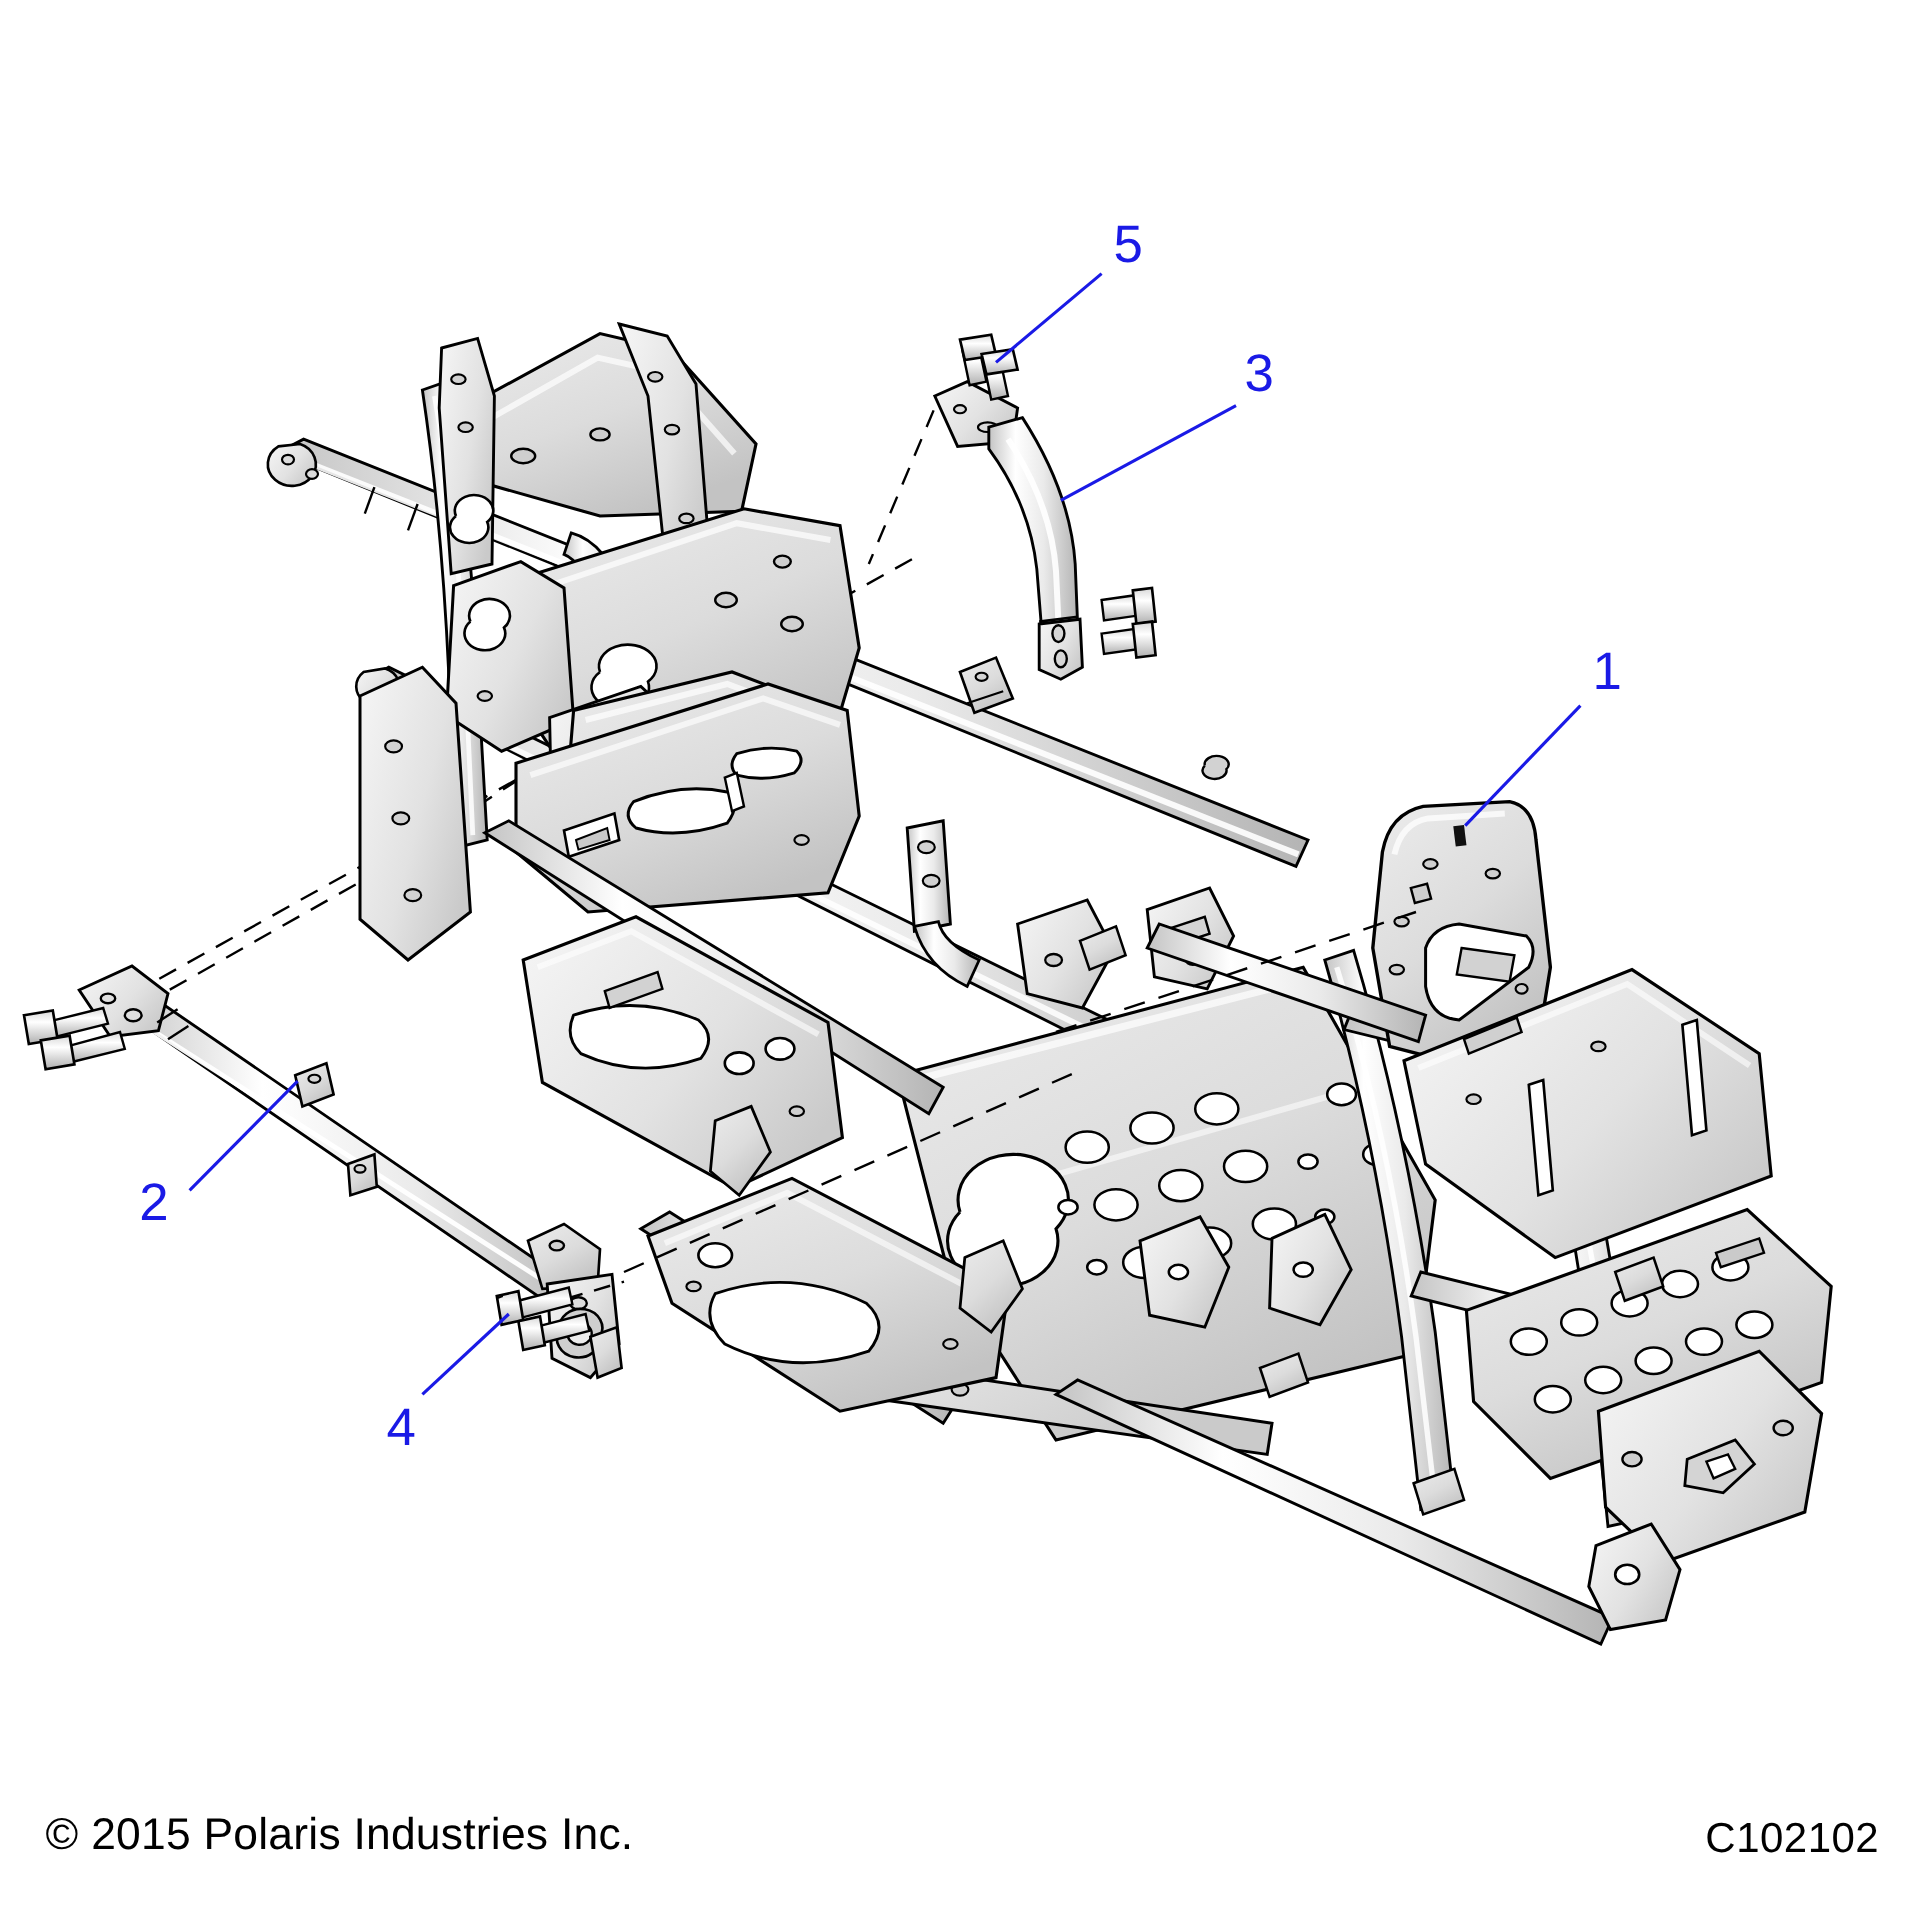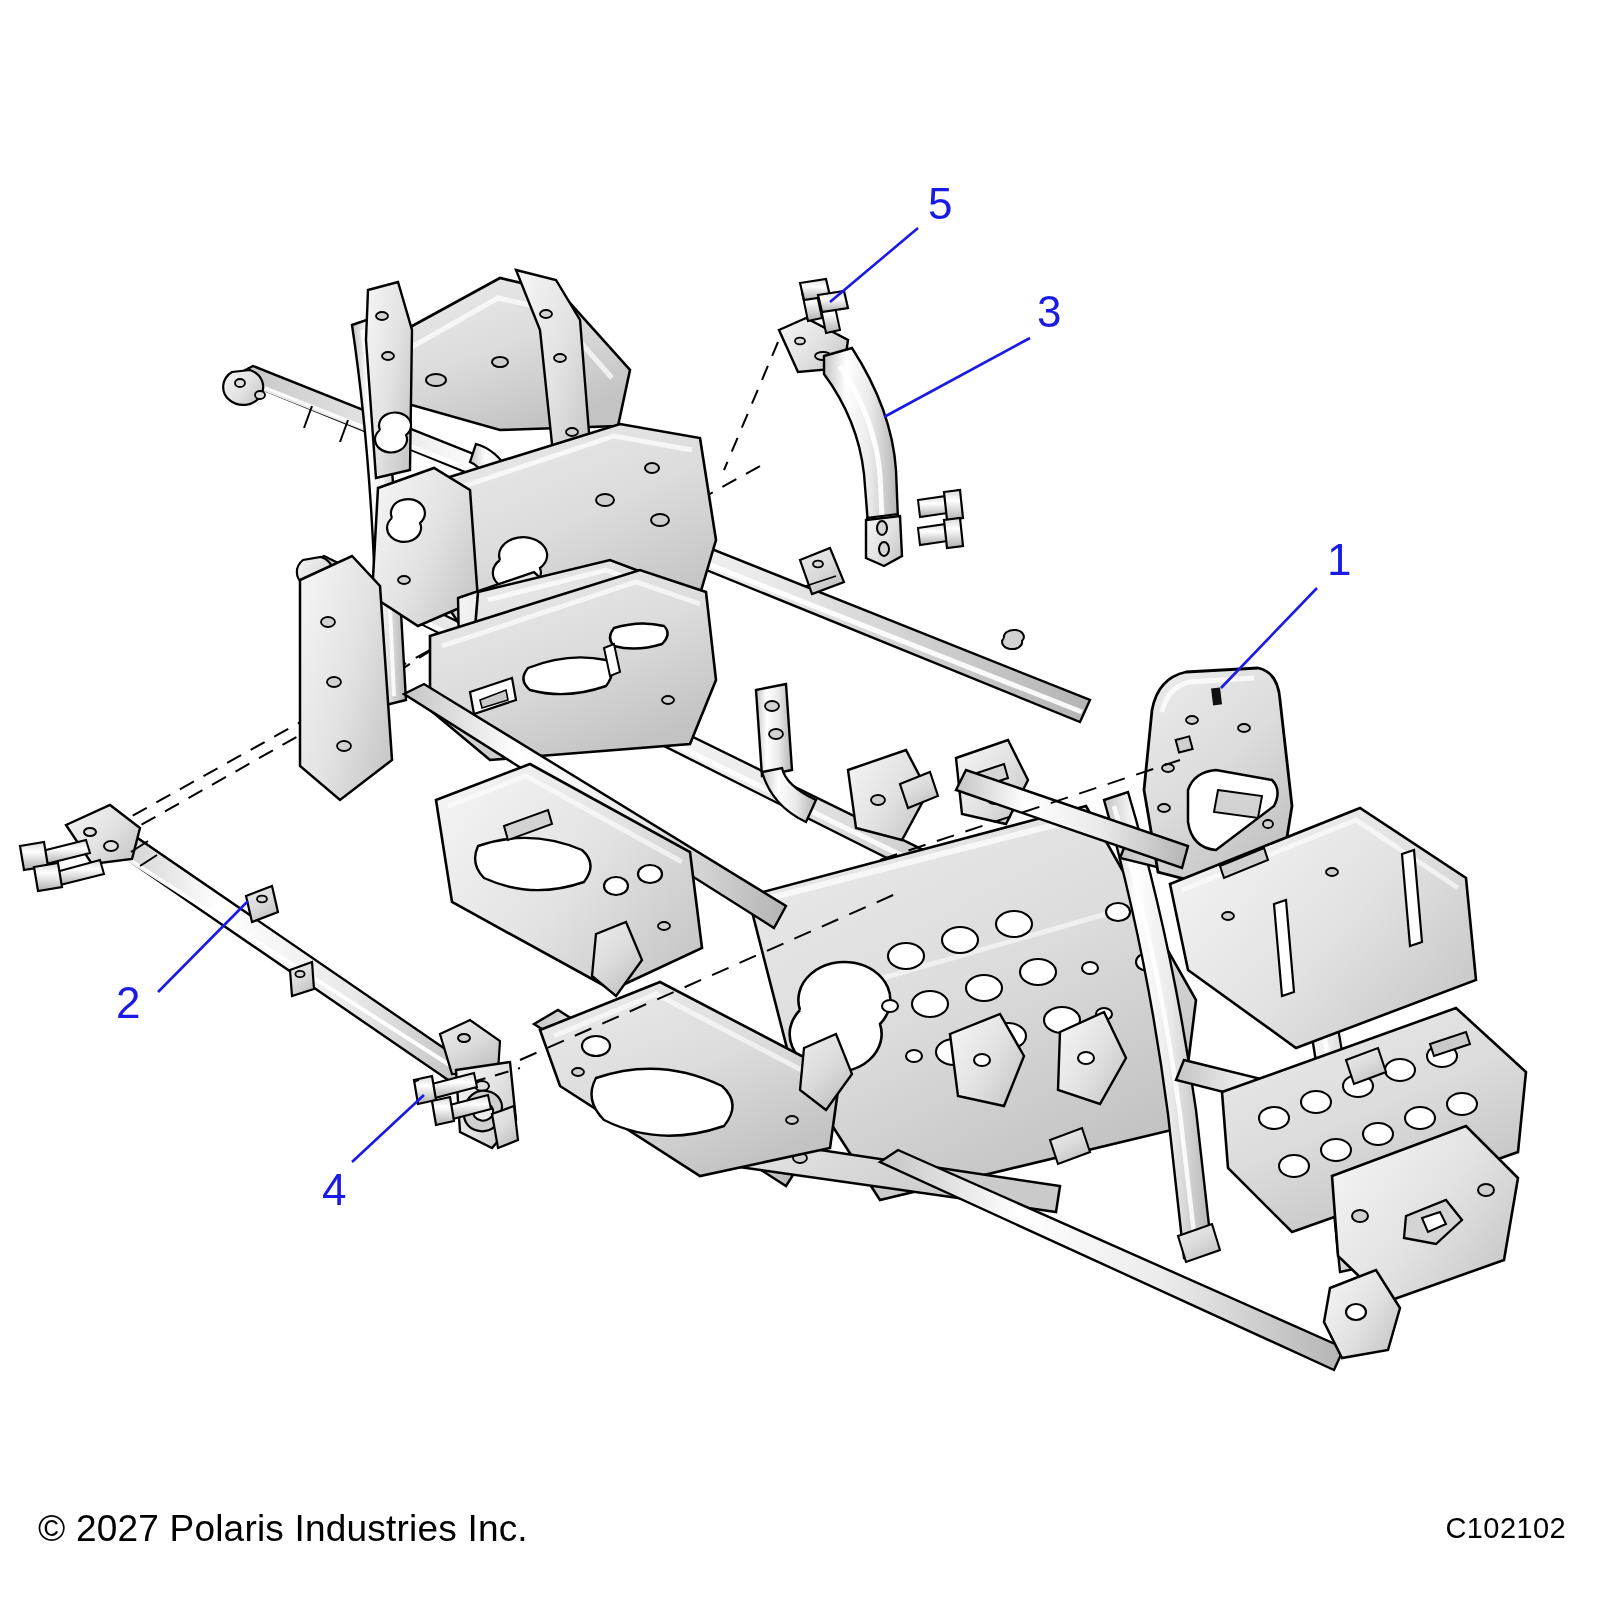--- a/index.html
+++ b/index.html
@@ -33,21 +33,21 @@
     top: 1508px;
     font-size: 37px;
     letter-spacing: 0.2px;
     color: #000000;
     white-space: nowrap;
   }
   .footer-right {
     position: absolute;
     right: 34px;
     top: 1512px;
-    font-size: 29px;
+    font-size: 35px;
     letter-spacing: 0.4px;
     color: #000000;
     white-space: nowrap;
   }
   .callout {
     position: absolute;
     font-size: 44px;
     font-weight: 400;
     color: #1a1ae6;
     line-height: 1;
@@ -422,16 +422,16 @@
       <line x1="918" y1="228" x2="830" y2="302"></line>
     </g>
   </svg>
 
   <div class="callout" style="left:928px; top:182px;">5</div>
   <div class="callout" style="left:1037px; top:290px;">3</div>
   <div class="callout" style="left:1327px; top:538px;">1</div>
   <div class="callout" style="left:116px; top:981px;">2</div>
   <div class="callout" style="left:322px; top:1168px;">4</div>
 
-  <div class="footer-left">© 2027 Polaris Industries Inc.</div>
+  <div class="footer-left">© 2015 Polaris Industries Inc.</div>
   <div class="footer-right">C102102</div>
 
 </div>
 
 </body></html>

